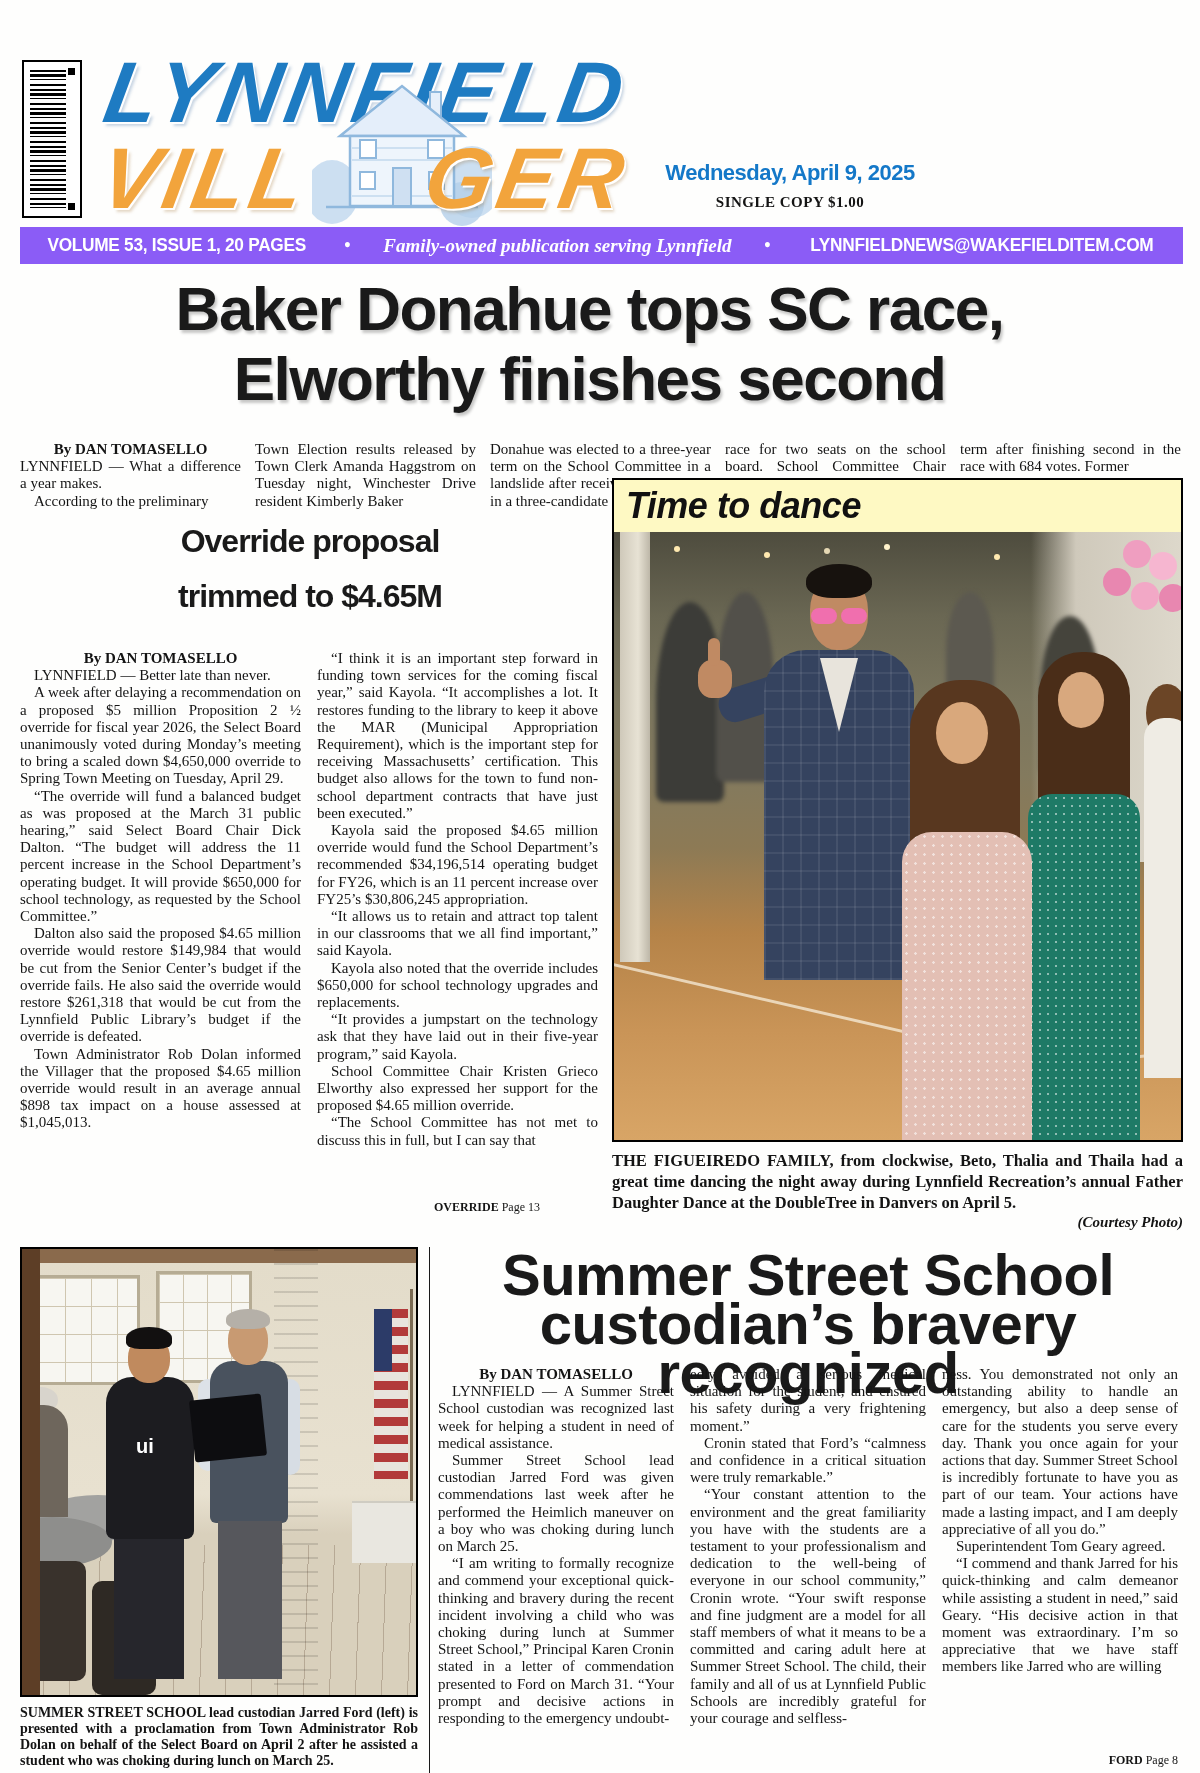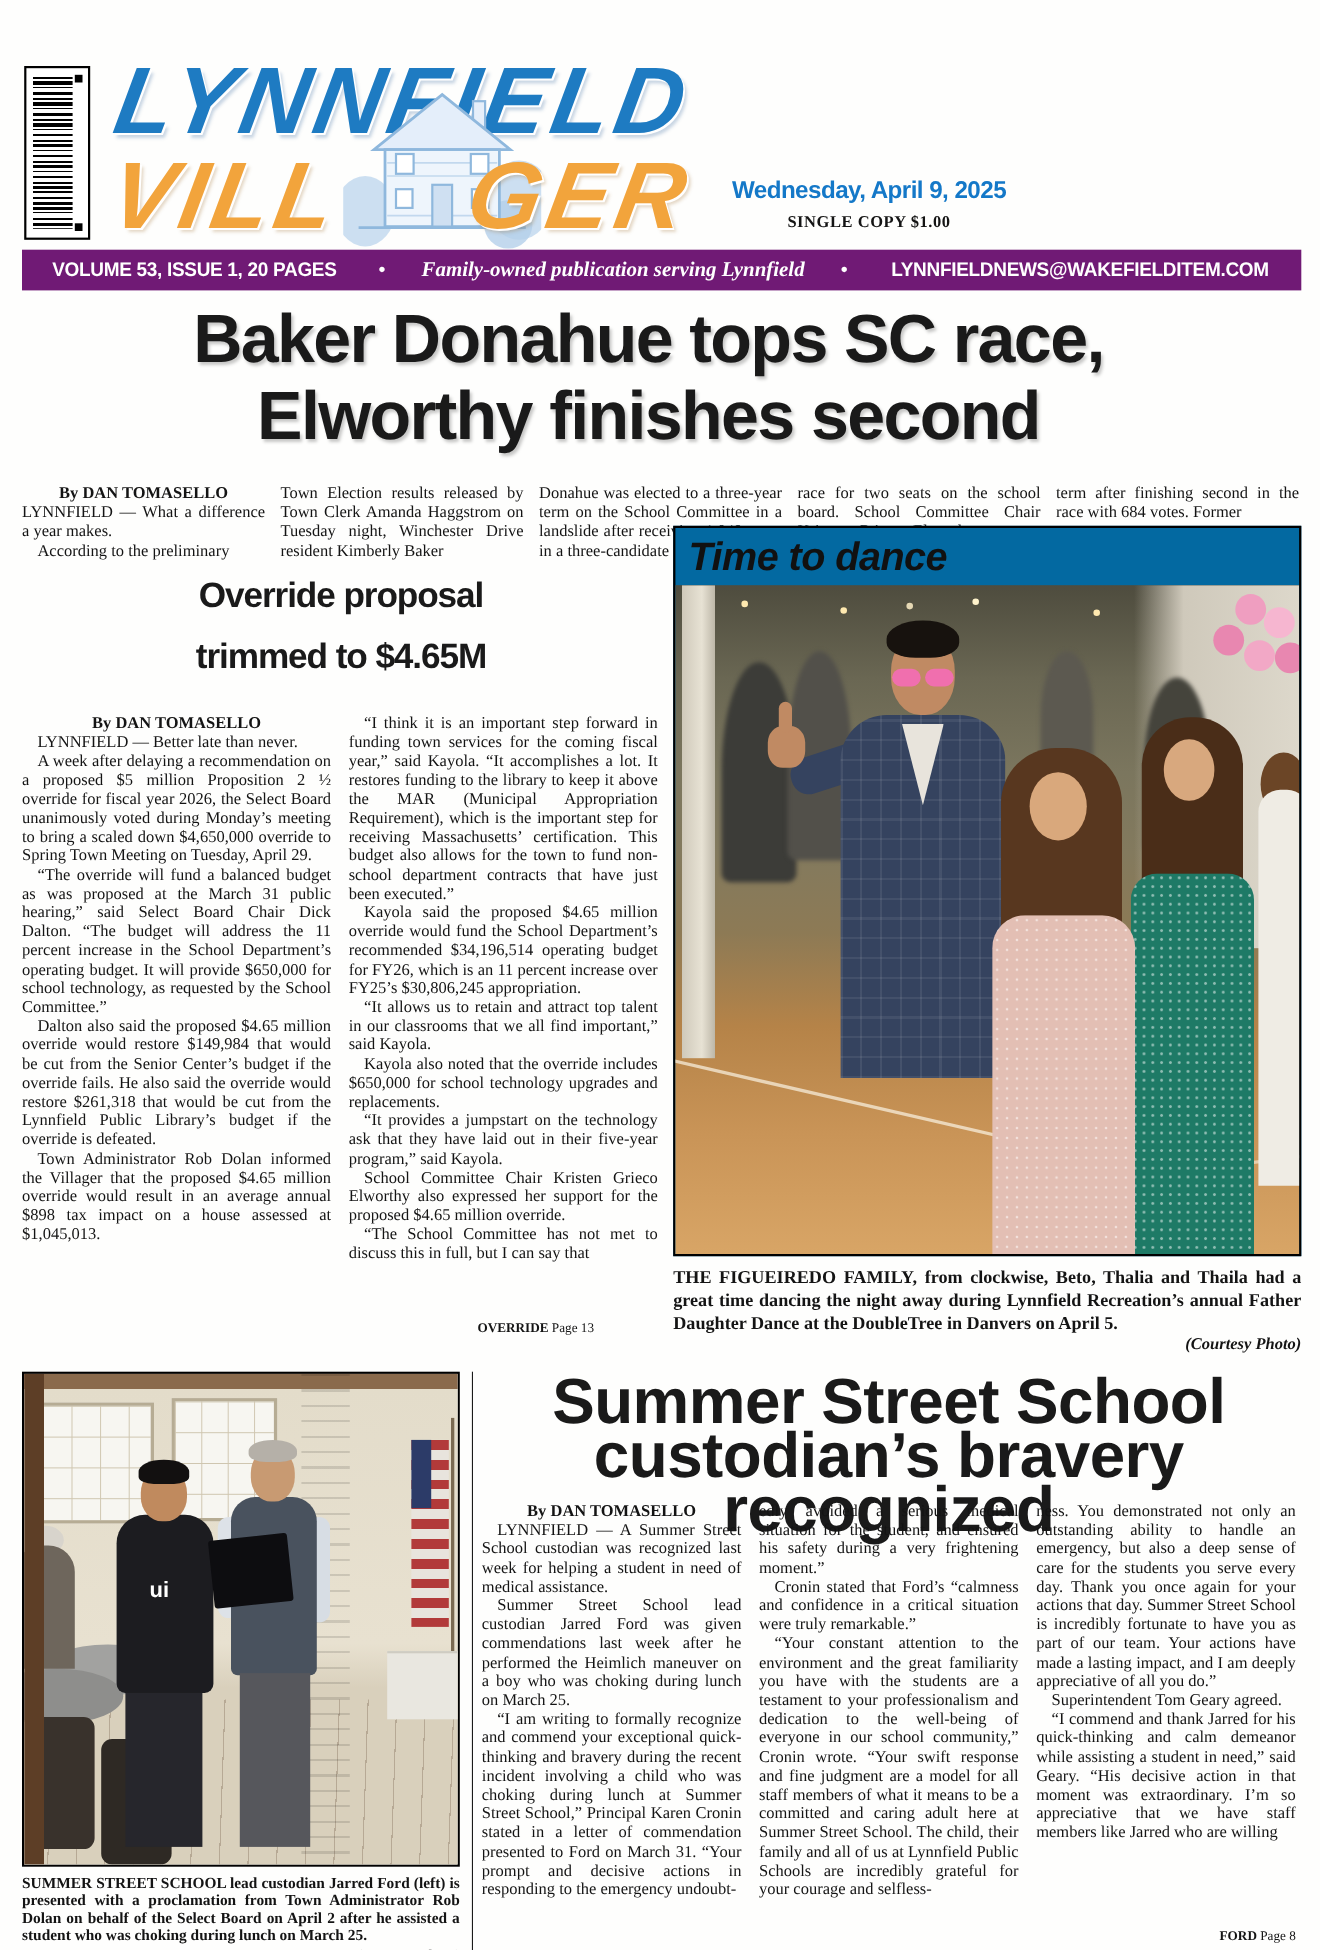--- a/index.html
+++ b/index.html
@@ -16,21 +16,21 @@
   .bc-sq1{top:6px;} .bc-sq2{bottom:6px;}
   .logo{position:absolute;left:96px;top:46px;width:550px;height:190px;}
   .logo-l1{position:absolute;left:10px;top:0;z-index:1;font-family:"Liberation Sans",sans-serif;font-style:italic;font-weight:bold;font-size:86px;line-height:92px;color:#1e7bc2;transform:skewX(-10deg);letter-spacing:5px;text-shadow:2px 2px 0 #fff,4px 4px 3px rgba(40,90,150,.25);}
   .logo-house{position:absolute;left:216px;top:28px;z-index:2;}
   .logo-l2{position:absolute;left:6px;top:86px;z-index:3;display:flex;font-family:"Liberation Sans",sans-serif;font-style:italic;font-weight:bold;font-size:86px;line-height:92px;color:#f2a43c;transform:skewX(-10deg);letter-spacing:5px;text-shadow:2px 2px 0 #fff,4px 4px 3px rgba(150,100,30,.25);}
   .logo-l2 .gap{width:118px;}
   .date-block{position:absolute;left:655px;top:160px;width:270px;text-align:center;}
   .date-line{font-family:"Liberation Sans",sans-serif;font-weight:bold;font-size:22px;color:#1478c8;letter-spacing:-0.5px;}
   .price-line{font-weight:bold;font-size:15px;margin-top:8px;letter-spacing:0.5px;}
   
-  .info-bar{position:absolute;left:20px;top:227px;width:1163px;height:37px;background:#701a75;color:#fff;display:flex;align-items:center;justify-content:space-between;padding:0 22px;}
+  .info-bar{position:absolute;left:20px;top:227px;width:1163px;height:37px;background:#8b5cf6;color:#fff;display:flex;align-items:center;justify-content:space-between;padding:0 22px;}
   .ib-vol,.ib-email{font-family:"Liberation Sans",sans-serif;font-weight:bold;font-size:18px;letter-spacing:-0.3px;transform:scaleX(.96);white-space:nowrap;}
   .ib-tag{font-style:italic;font-weight:bold;font-size:19px;white-space:nowrap;}
   .ib-dot{font-size:18px;font-weight:bold;}
   
   .lead-headline{position:absolute;left:8px;top:274px;width:1163px;text-align:center;font-family:"Liberation Sans",sans-serif;font-weight:bold;font-size:62px;line-height:70px;letter-spacing:-1.5px;color:#1a1a1a;text-shadow:2px 3px 3px rgba(0,0,0,.22);}
   .ov-headline{position:absolute;left:20px;top:514px;width:580px;text-align:center;font-family:"Liberation Sans",sans-serif;font-weight:bold;font-size:32px;line-height:55px;letter-spacing:-1px;color:#1a1a1a;}
   .cust-headline{position:absolute;left:438px;top:1250px;width:740px;text-align:center;font-family:"Liberation Sans",sans-serif;font-weight:bold;font-size:58px;line-height:49px;letter-spacing:-0.5px;color:#1a1a1a;}
   
   .cols{display:flex;}
   .col{text-align:justify;font-size:15px;line-height:17.2px;}
@@ -44,21 +44,21 @@
   .cust-cols{position:absolute;left:438px;top:1366px;width:740px;height:407px;overflow:hidden;gap:16px;}
   .cust-cols .col{width:236px;}
   .jump{font-size:12px;text-align:right;}
   .jump .jw{font-weight:bold;}
   .jump-inline{margin-top:13px;}
   .jump-ov{position:absolute;left:280px;top:1198px;width:260px;background:#fefefd;padding-top:2px;}
   .jump-ford{position:absolute;left:942px;top:1750px;width:236px;background:#fefefd;padding-top:3px;}
   .v-rule{position:absolute;left:429px;top:1247px;width:1px;height:526px;background:#1a1a1a;}
   
   .dance-fig{position:absolute;left:612px;top:478px;width:571px;}
-  .dance-frame{border:2px solid #000;background:#0369a1;}
+  .dance-frame{border:2px solid #000;background:#fef9c3;}
   .dance-title{height:52px;display:flex;align-items:center;padding-left:12px;font-family:"Liberation Sans",sans-serif;font-weight:bold;font-style:italic;font-size:36px;letter-spacing:-0.5px;color:#111;}
   .caption{margin-top:8px;font-weight:bold;font-size:16.5px;line-height:21px;text-align:justify;}
   .credit{font-weight:bold;font-style:italic;font-size:15px;text-align:right;margin-top:1px;}
   .cust-fig{position:absolute;left:20px;top:1247px;width:398px;}
   .cust-frame{border:2px solid #000;background:#fff;}
   .cust-fig .caption{font-size:14px;line-height:16px;}
   .cust-fig .credit{font-size:13.5px;}
   
   .dp{position:relative;width:100%;height:608px;overflow:hidden;background:linear-gradient(180deg,#4e4c3e 0%,#6a6753 14%,#7b765e 28%,#837a5e 40%,#8d7a55 52%,#b58348 66%,#c99457 82%,#d8a566 100%);}
   .dp div{position:absolute;}

